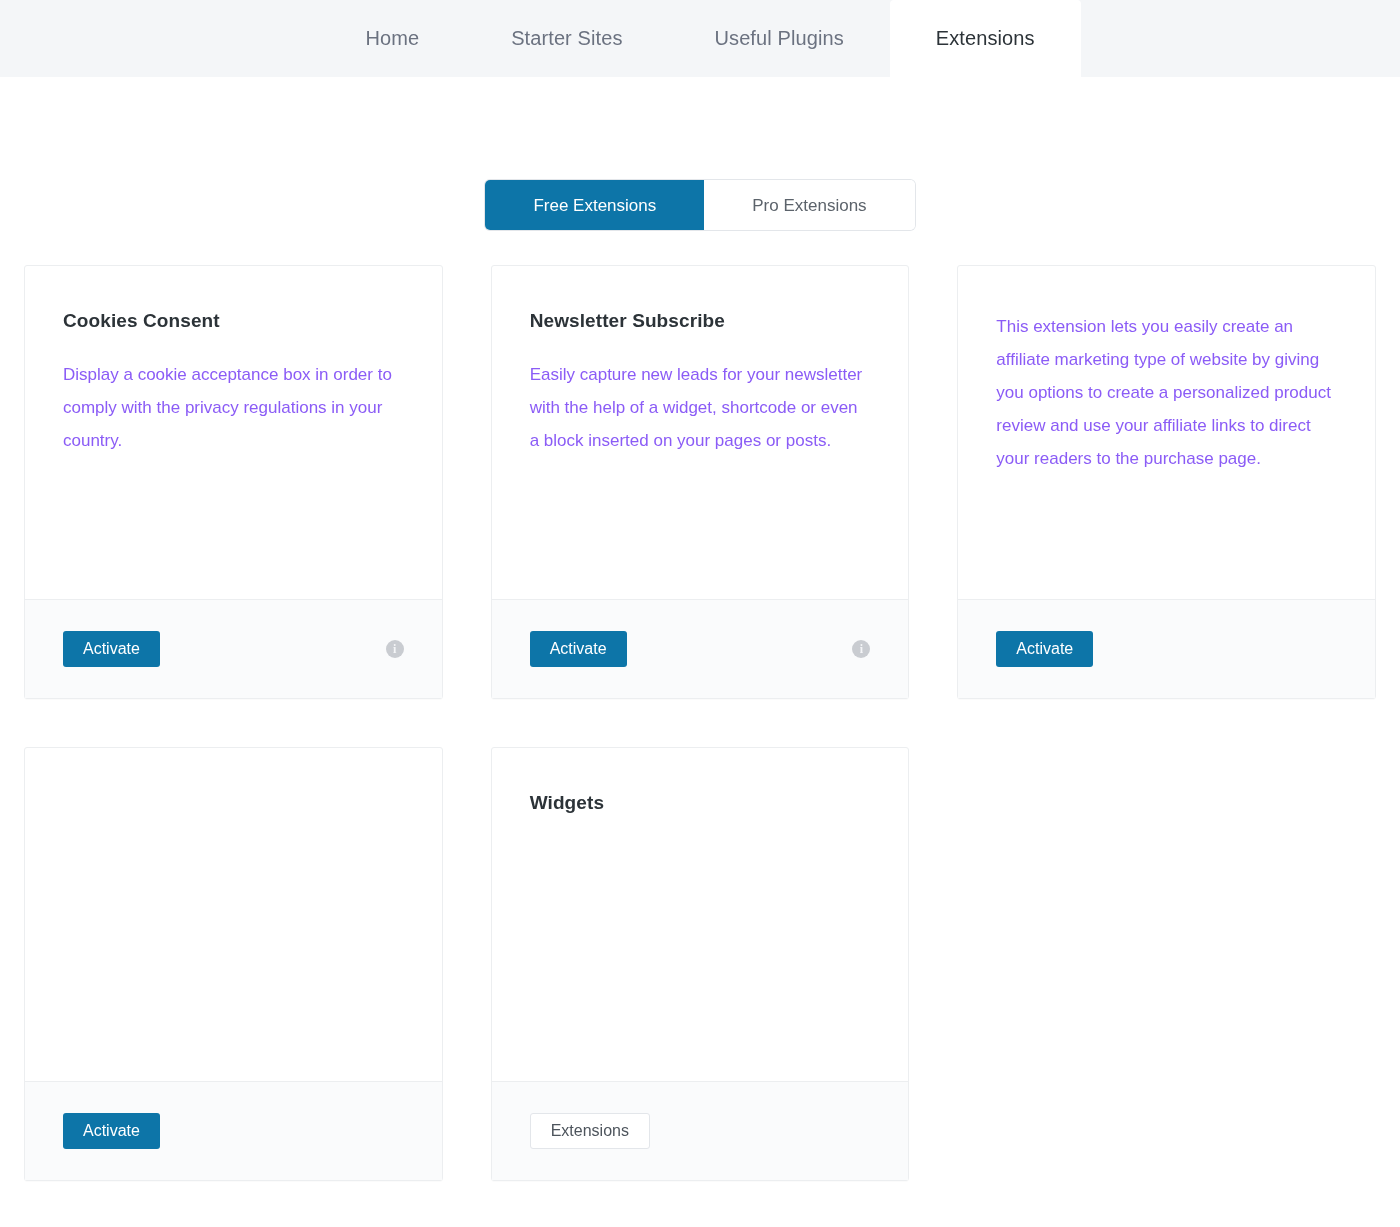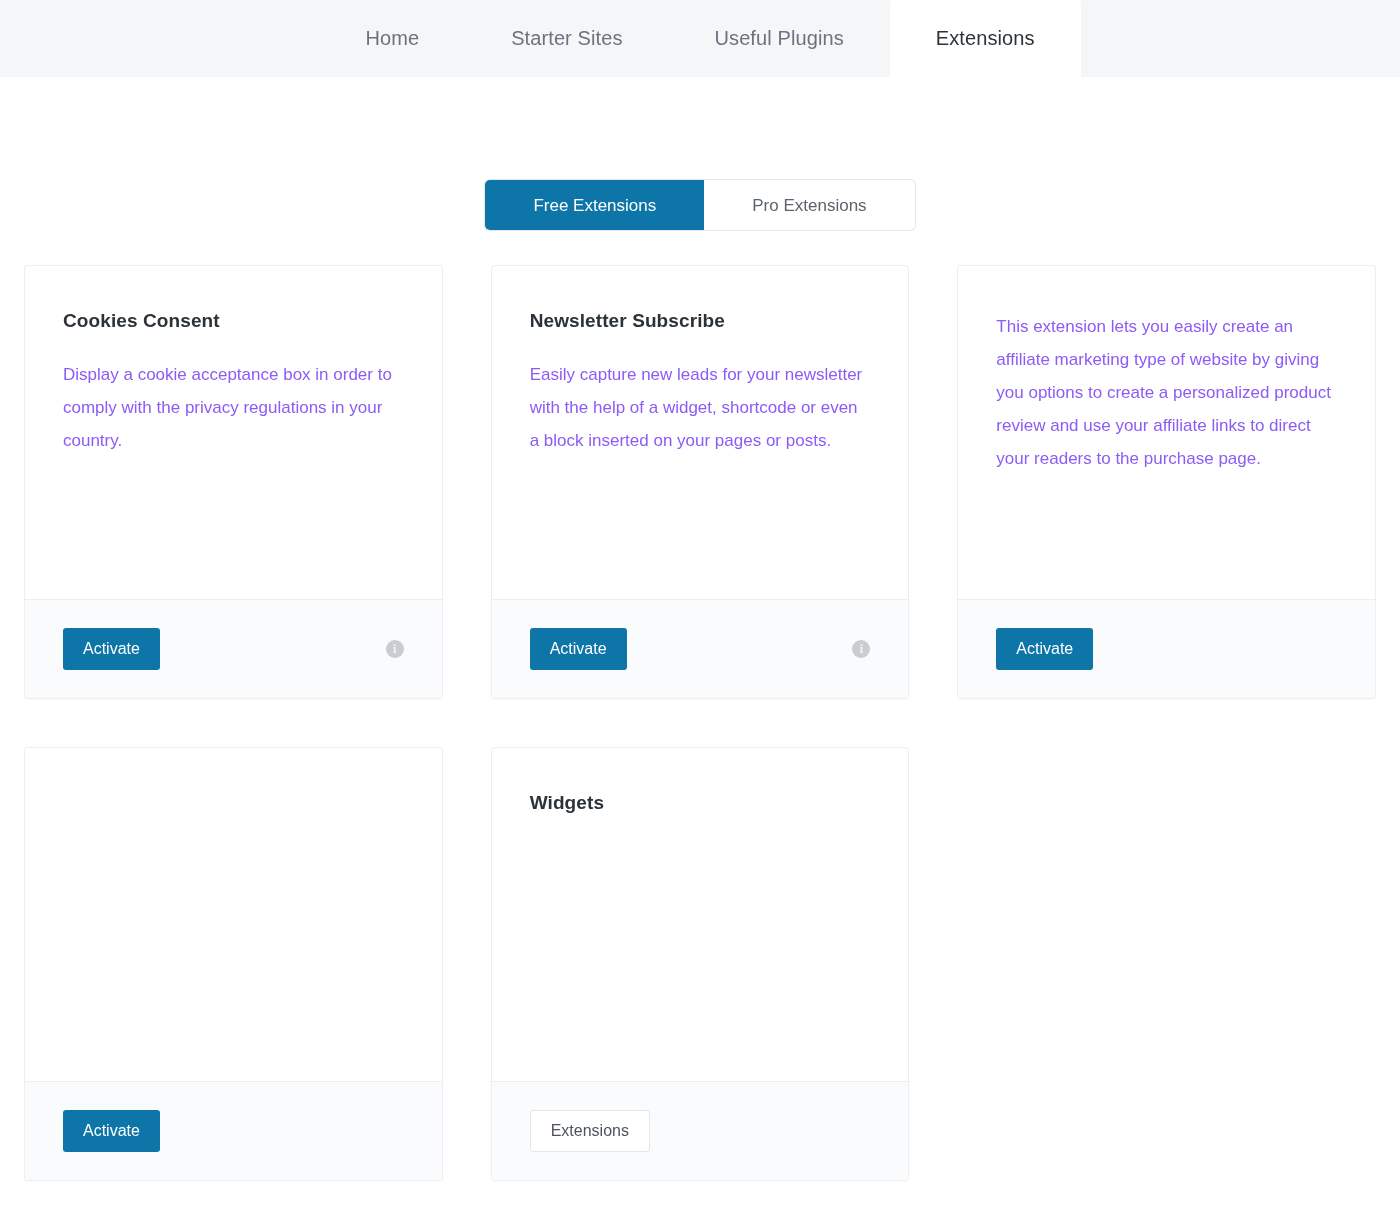--- a/index.html
+++ b/index.html
@@ -131,21 +131,21 @@
     padding: 0 38px;
   }
 
   .btn {
     font-family: inherit;
     font-size: 16px;
     line-height: 1;
     border: none;
     border-radius: 3px;
     padding: 0 20px;
-    height: 42px;
+    height: 36px;
     display: inline-flex;
     align-items: center;
     justify-content: center;
     cursor: pointer;
     white-space: nowrap;
   }
   .btn-primary {
     background: #0d75a8;
     color: #ffffff;
   }

